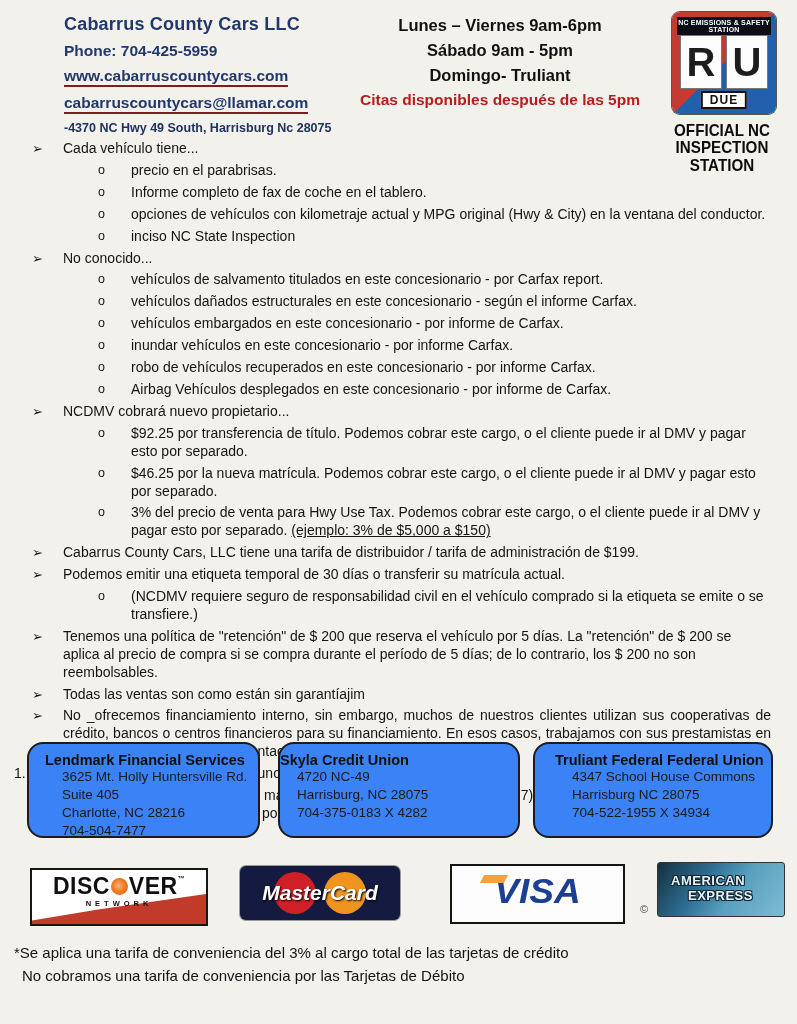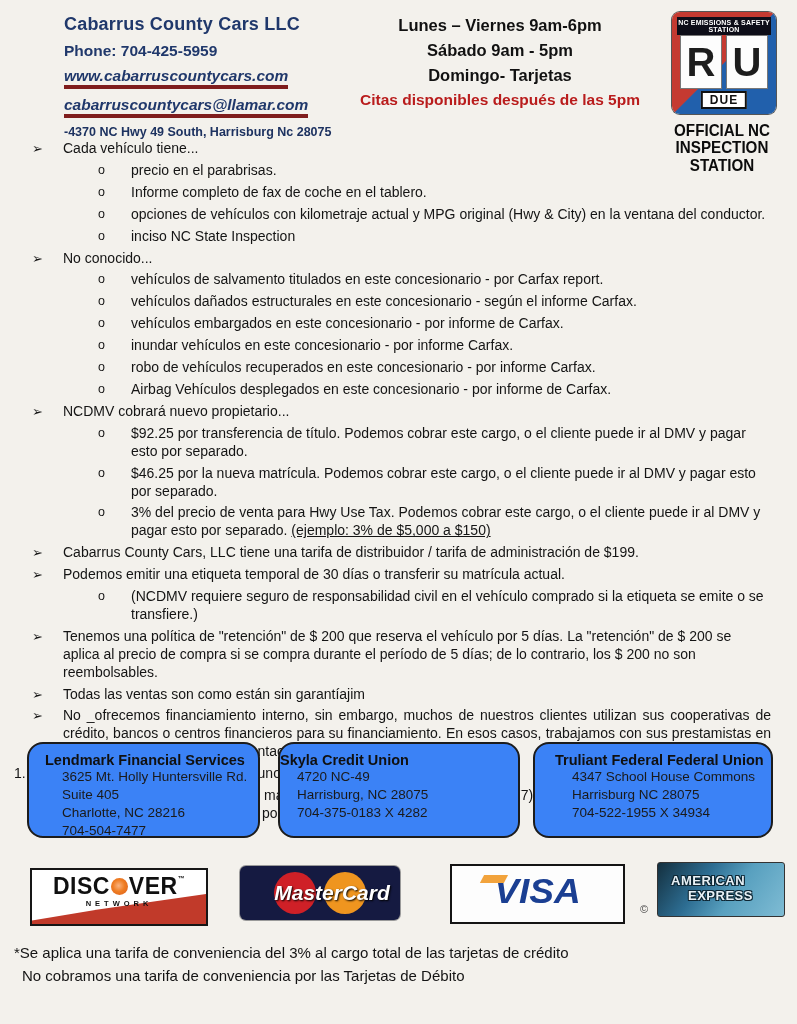--- a/index.html
+++ b/index.html
@@ -2,21 +2,21 @@
 <html><head>
 <meta charset="utf-8">
 <style>
   html,body{margin:0;padding:0;}
   .page{position:relative;width:797px;height:1024px;background:#f3f1ec;font-family:"Liberation Sans",sans-serif;color:#161616;overflow:hidden;}
 
   
   .company{position:absolute;left:64px;top:14px;color:#20386b;}
   .c-name{font-size:18px;font-weight:bold;letter-spacing:.2px;}
   .c-line{font-size:15.5px;font-weight:bold;margin-top:7px;}
-  .c-link{display:inline-block;border-bottom:4px solid #7f1d1d;padding-bottom:0;font-style:italic;}
+  .c-link{display:inline-block;border-bottom:2px solid #7f1d1d;padding-bottom:0;}
   .c-addr{font-size:12.5px;font-weight:bold;margin-top:7px;color:#1d3260;}
 
   .hours{position:absolute;left:330px;top:16px;width:340px;text-align:center;}
   .h-line{font-size:16.5px;font-weight:bold;color:#111;margin-bottom:6px;}
   .h-appt{font-size:15.5px;font-weight:bold;color:#b91c1c;margin-top:2px;}
 
   .badge{position:absolute;left:672px;top:12px;width:104px;height:102px;border-radius:8px;
          background:linear-gradient(135deg,#c53a31 49.5%,#2160ac 50.5%);box-shadow:0 0 0 1px #555;}
   .badge-banner{position:absolute;top:5px;left:5px;right:5px;background:#0d0d18;color:#fff;
                 font-size:7px;font-weight:bold;text-align:center;padding:2px 0;letter-spacing:.2px;}
@@ -61,21 +61,21 @@
   .d-tm{font-size:7px;vertical-align:top;}
   .d-net{position:relative;z-index:2;text-align:center;font-size:7.5px;font-weight:bold;letter-spacing:4px;
          color:#101010;margin-top:1px;}
   .d-swoosh{position:absolute;z-index:1;left:0;right:0;bottom:0;height:30px;background:#c13a2a;
             clip-path:polygon(0 100%,0 88%,38% 52%,100% 0,100% 100%);}
 
   .mc{left:240px;top:866px;width:160px;height:54px;background:#151a41;border-radius:6px;box-shadow:0 0 0 1px #9a9a9a;}
   .mc-red{position:absolute;left:34px;top:6px;width:42px;height:42px;border-radius:50%;background:#cf2027;z-index:2;}
   .mc-org{position:absolute;left:84px;top:6px;width:42px;height:42px;border-radius:50%;background:#ef951f;z-index:1;}
   .mc-word{position:absolute;z-index:3;width:100%;text-align:center;top:15px;color:#fff;font-size:21px;
-           font-weight:bold;font-style:italic;text-shadow:1px 1px 2px #000;padding-left:12px;}
+           font-weight:bold;font-style:italic;text-shadow:1px 1px 2px #000;}
 
   .visa{left:450px;top:864px;width:175px;height:60px;background:#fdfdfd;border:2px solid #141414;}
   .visa-word{text-align:center;font-size:37px;font-weight:900;font-style:italic;color:#1b3f92;
              margin-top:7px;line-height:1;transform:scaleY(.95);}
   .visa-flag{position:absolute;left:30px;top:9px;width:24px;height:8px;background:#f2a33c;
              transform:skewX(-28deg);z-index:3;}
 
   .amex{left:657px;top:862px;width:128px;height:55px;border:1px solid #333;border-radius:3px;
         background:linear-gradient(125deg,#14303f 0%,#2d6d92 35%,#58a0bf 60%,#7fbcd4 100%);}
   .amex-line{position:absolute;color:#e8f1f6;font-weight:bold;font-size:13px;letter-spacing:.5px;
@@ -97,21 +97,21 @@
     <div class="c-name">Cabarrus County Cars LLC</div>
     <div class="c-line">Phone: 704-425-5959</div>
     <div class="c-line"><span class="c-link">www.cabarruscountycars.com</span></div>
     <div class="c-line"><span class="c-link">cabarruscountycars@llamar.com</span></div>
     <div class="c-addr">-4370 NC Hwy 49 South, Harrisburg Nc 28075</div>
   </div>
 
   <div class="hours">
     <div class="h-line">Lunes – Viernes 9am-6pm</div>
     <div class="h-line">Sábado 9am - 5pm</div>
-    <div class="h-line">Domingo- Tarjetas</div>
+    <div class="h-line">Domingo- Truliant</div>
     <div class="h-appt">Citas disponibles después de las 5pm</div>
   </div>
 
   <div class="badge">
     <div class="badge-banner">NC EMISSIONS &amp; SAFETY STATION</div>
     <div class="badge-letters">
       <div class="badge-letter">R</div>
       <div class="badge-letter">U</div>
     </div>
     <div class="badge-due">DUE</div>

